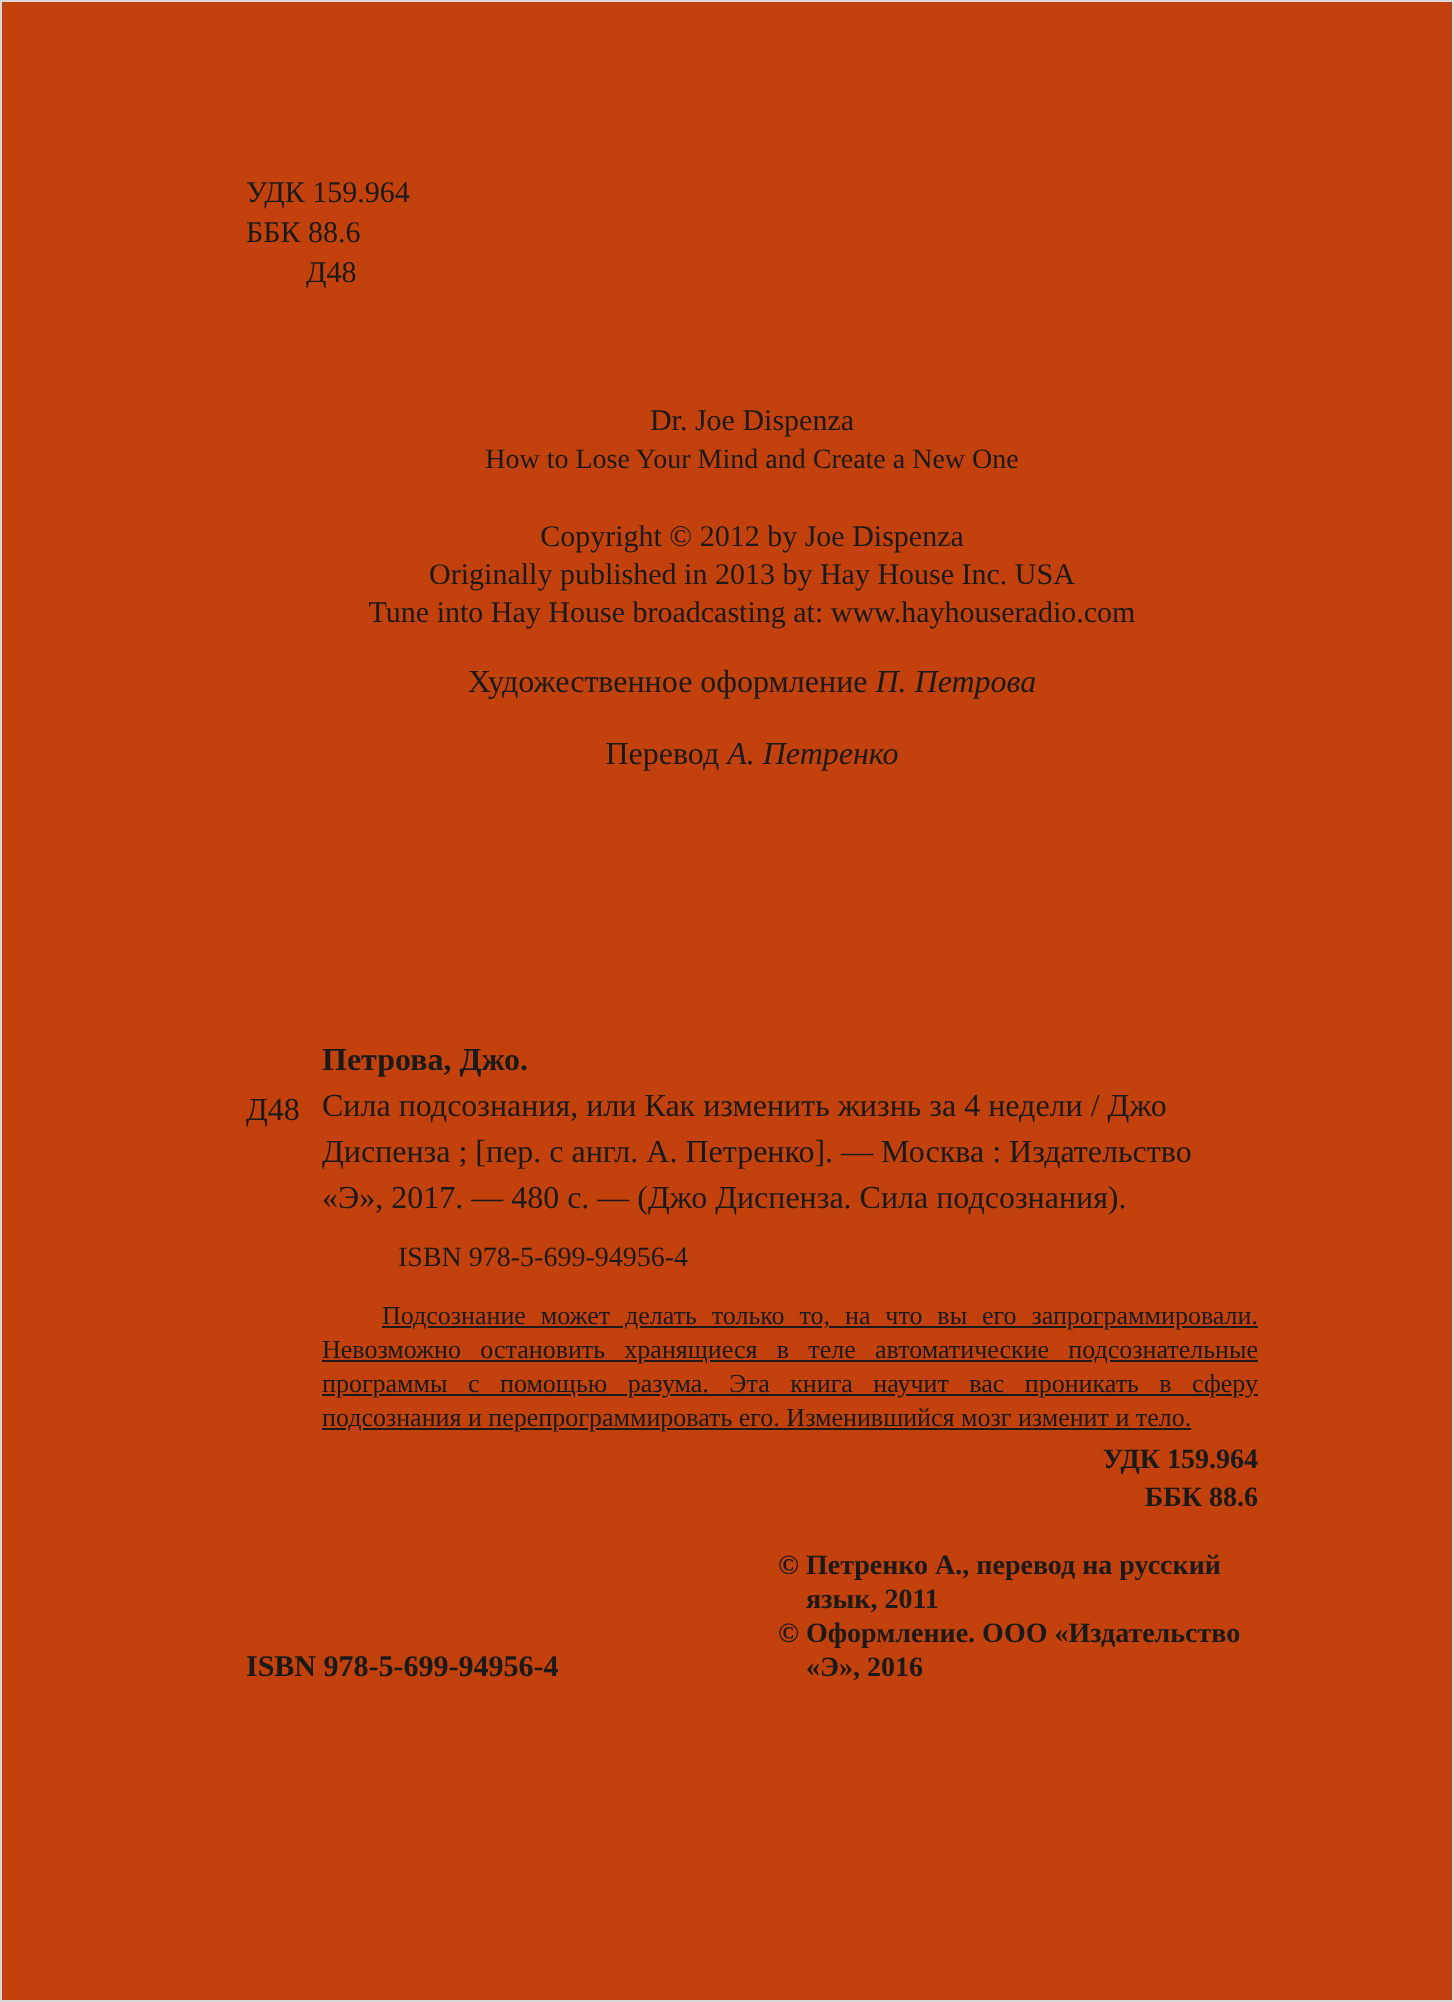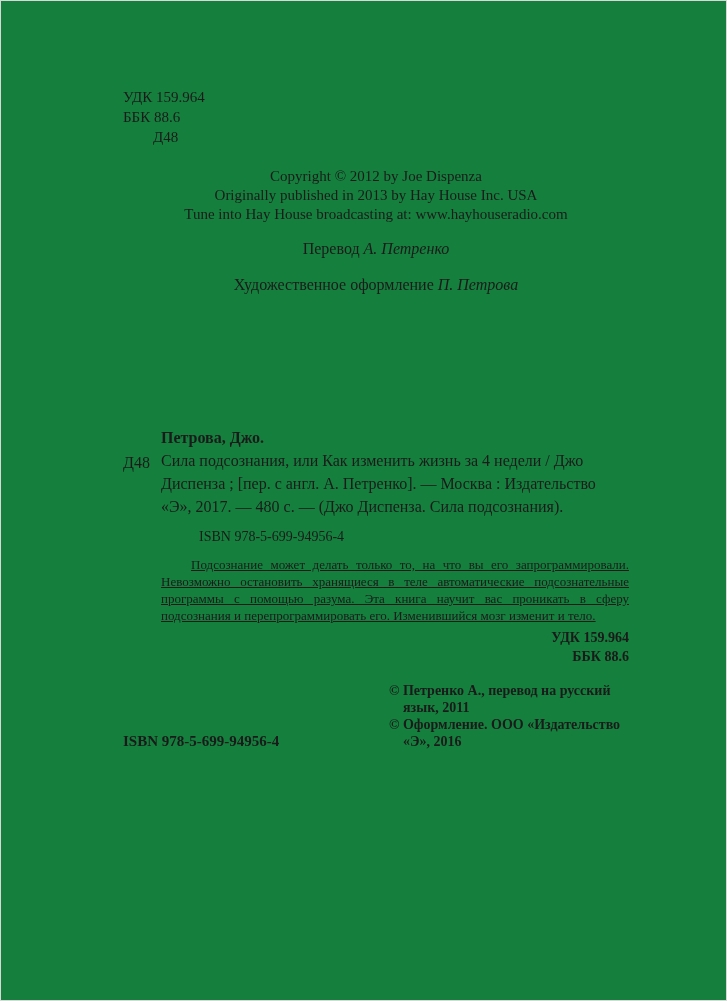--- a/index.html
+++ b/index.html
@@ -7,21 +7,21 @@
   body {
     width: 727px; height: 1001px;
     font-family: "Liberation Serif", "DejaVu Serif", serif;
     color: #1a1a1a;
   }
   .page {
     width: 727px; height: 1001px;
     border: 1px solid #d8d8d8;
     padding: 86px 46px 40px 122px;
     overflow: hidden;
-    background: #15803d;
+    background: #c2410c;
     position: relative;
   }
   .content { width: 506px; }
 
   
   .codes-top { font-size: 15px; line-height: 20px; }
   .codes-top .code-id { padding-left: 30px; }
 
   
   .center-block { text-align: center; }
@@ -69,30 +69,32 @@
 <div class="page">
   <div class="content">
 
     <div class="codes-top">
       <div>УДК 159.964</div>
       <div>ББК 88.6</div>
       <div class="code-id">Д48</div>
     </div>
 
     <div class="center-block">
+      <div class="author-line">Dr. Joe Dispenza</div>
+      <div class="subtitle-line">How to Lose Your Mind and Create a New One</div>
 
       <div class="copyright-block">
         <div>Copyright © 2012 by Joe Dispenza</div>
         <div>Originally published in 2013 by Hay House Inc. USA</div>
         <div>Tune into Hay House broadcasting at: www.hayhouseradio.com</div>
       </div>
 
+      <div class="credit-line"><span>Художественное оформление </span><span class="name">П. Петрова</span></div>
+
       <div class="credit-line"><span>Перевод </span><span class="name">А. Петренко</span></div>
-
-      <div class="credit-line"><span>Художественное оформление </span><span class="name">П. Петрова</span></div>
     </div>
 
     <div class="catalog">
       <div class="catalog-id">Д48</div>
       <div class="catalog-author">Петрова, Джо.</div>
       <div class="catalog-desc">Сила подсознания, или Как изменить жизнь за 4 неде­ли / Джо Диспенза ; [пер. с англ. А. Петренко]. — Москва : Издательство «Э», 2017. — 480 с. — (Джо Диспенза. Сила под­сознания).</div>
       <div class="catalog-isbn">ISBN 978-5-699-94956-4</div>
       <div class="annotation">Подсознание может делать только то, на что вы его запрограммиро­вали. Невозможно остановить хранящиеся в теле автоматические подсо­знательные программы с помощью разума. Эта книга научит вас проникать в сферу подсознания и перепрограммировать его. Изменившийся мозг из­менит и тело.</div>
       <div class="codes-bottom">
         <div>УДК 159.964</div>

